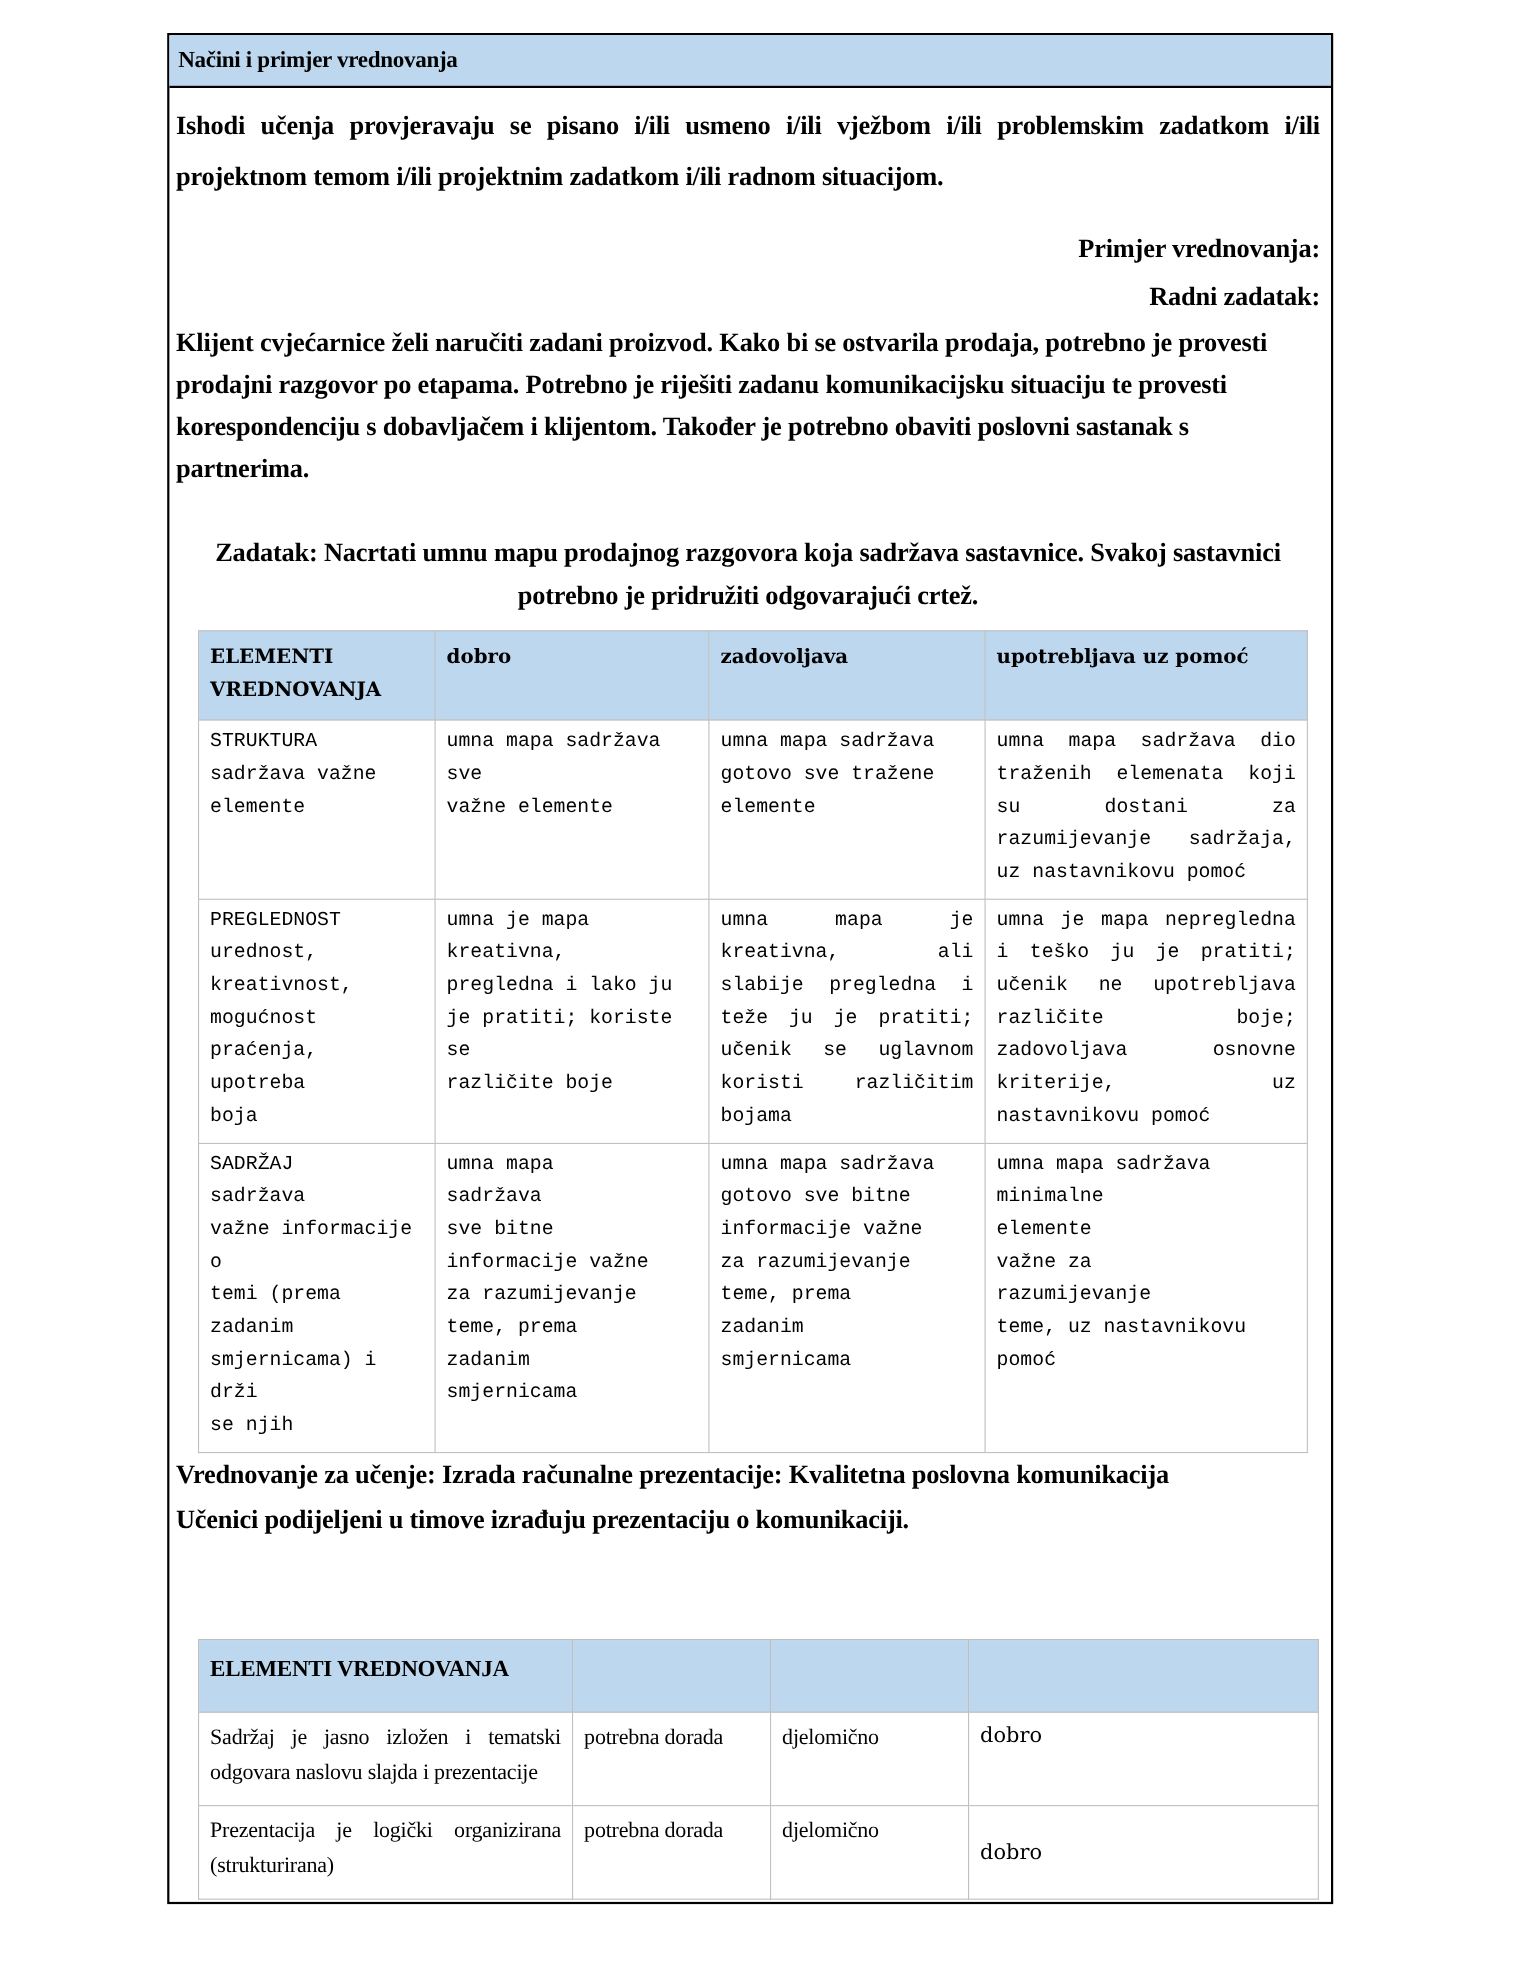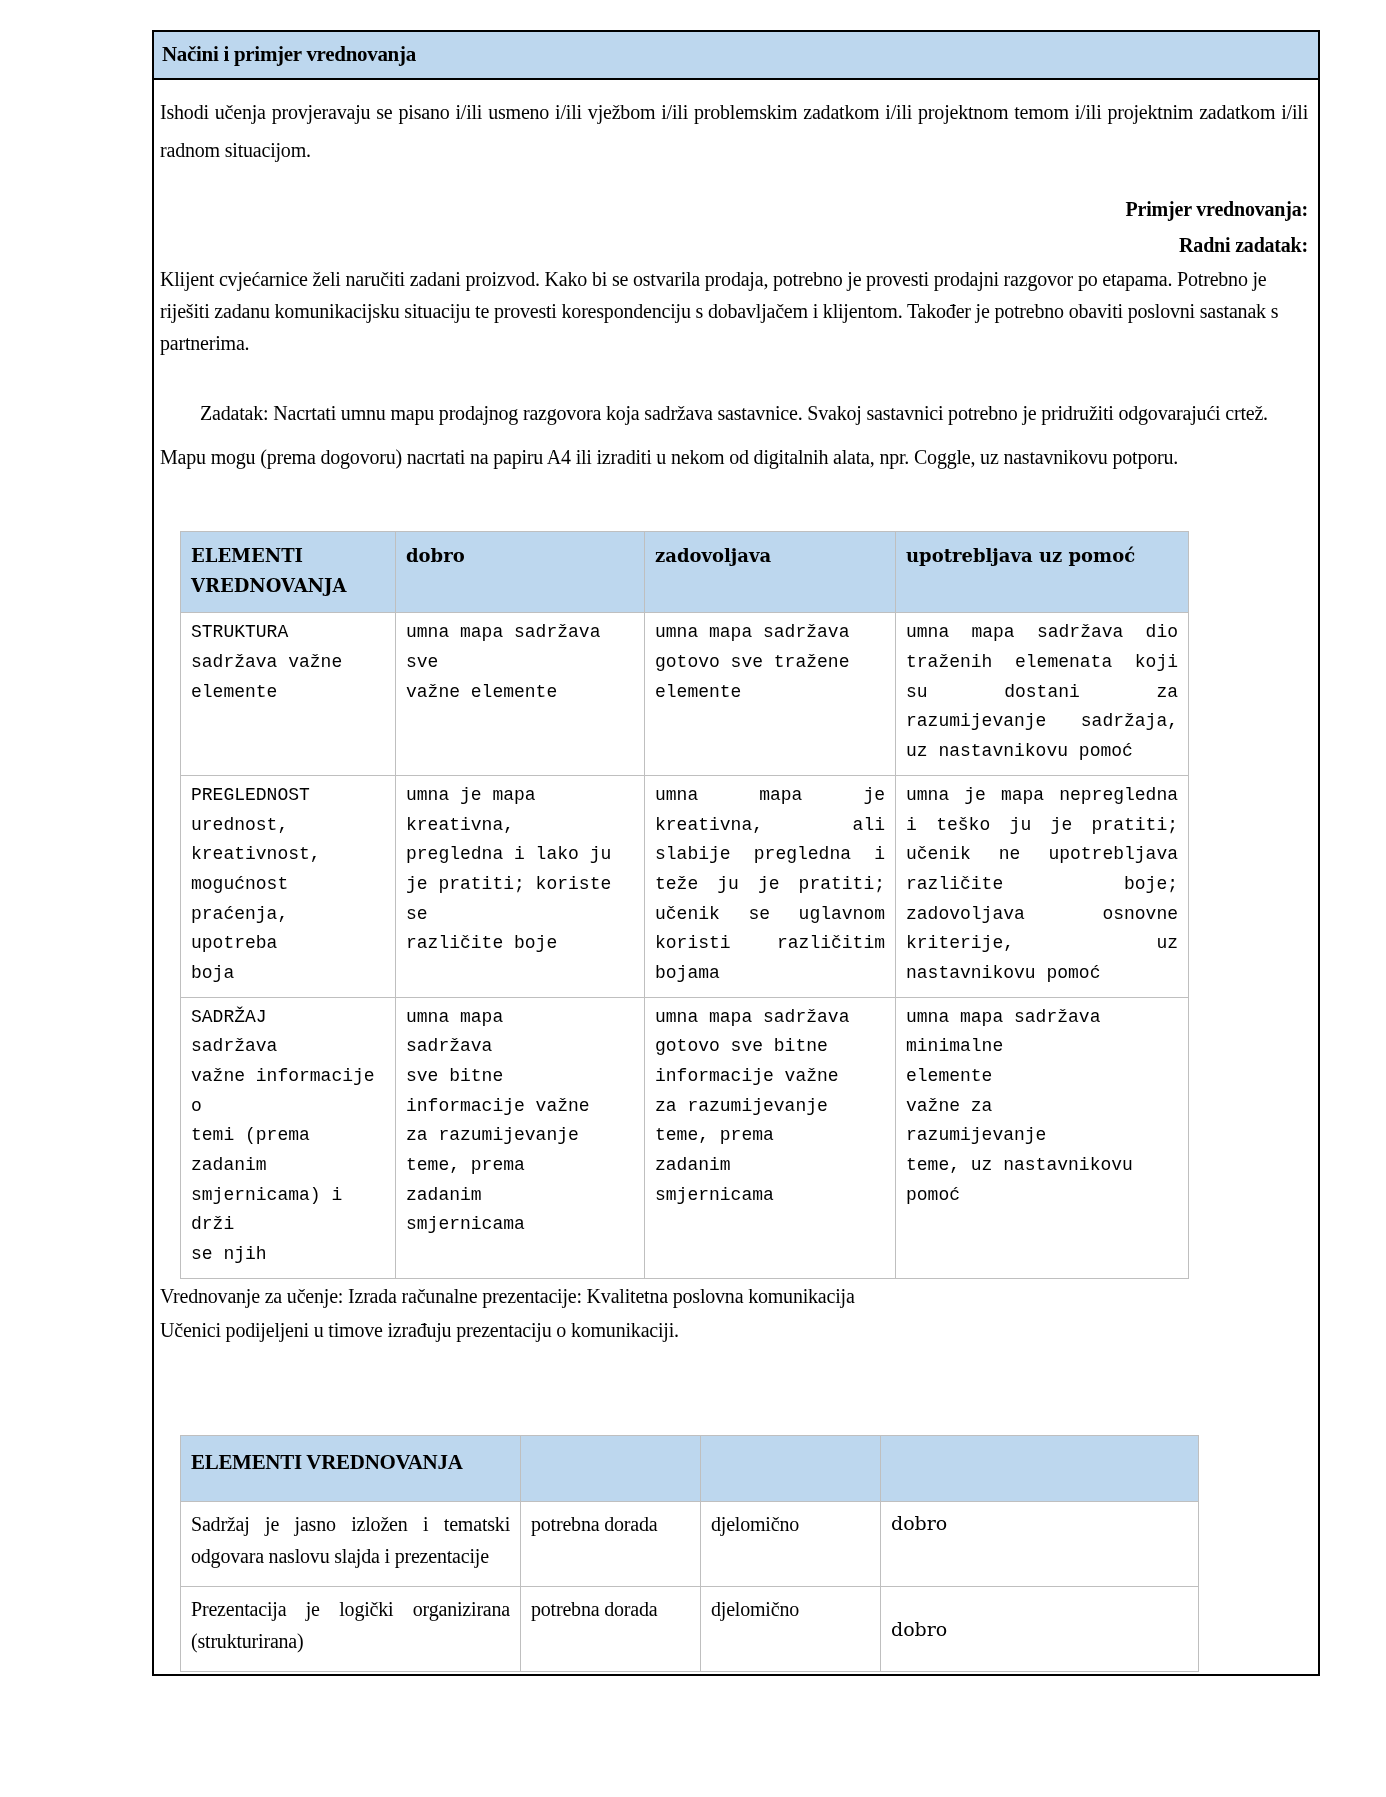--- a/index.html
+++ b/index.html
@@ -2,30 +2,30 @@
 <html><head>
 <meta charset="utf-8">
 <style>
   html,body { margin:0; padding:0; }
   body {
     width:1386px; height:1797px; background:#ffffff; position:relative;
     font-family:"Liberation Serif", serif; color:#000;
     -webkit-font-smoothing:antialiased;
   }
   .doc-wrapper {
-    position:absolute; left:152px; top:30px; width:1168px;
+    position:absolute; left:152px; top:30px; width:1060px;
     border:2px solid #000; box-sizing:border-box; background:#fff;
   }
   .title-bar {
     background:#BDD7EE; border-bottom:2px solid #000;
     padding:10px 8px 11px 8px; font-weight:bold; font-size:21px;
     letter-spacing:-0.3px;
   }
   .body-cell { padding:13px 10px 2px 6px; }
-  .body-cell p { margin:0; font-size:20px; line-height:1.6; letter-spacing:-0.2px; }
+  .body-cell p { margin:0; font-size:24px; line-height:1.6; letter-spacing:-0.2px;font-weight:bold; }
   .p-outcomes { text-align:justify; line-height:1.9 !important; margin-bottom:22px !important; }
   .h-bold { font-weight:bold; line-height:1.8 !important;text-align:right; }
   .p-client { margin-bottom:38px !important; }
   .p-task   { margin-bottom:12px !important;text-align:center; }
   .p-map    { margin-bottom:58px !important; }
   .p-between { line-height:1.7 !important; }
   .p-between-last { line-height:1.7 !important; margin-bottom:88px !important; }
 
   table { border-collapse:collapse; margin-left:20px; table-layout:fixed; }
 
@@ -67,21 +67,20 @@
     <span>Načini i primjer vrednovanja</span>
   </div>
 
   <div class="body-cell">
 
     <p class="p-outcomes">Ishodi učenja provjeravaju se pisano i/ili usmeno i/ili vježbom i/ili problemskim zadatkom i/ili projektnom temom i/ili projektnim zadatkom i/ili radnom situacijom.</p>
     <p class="h-bold">Primjer vrednovanja:</p>
     <p class="h-bold">Radni zadatak:</p>
     <p class="p-client">Klijent cvjećarnice želi naručiti zadani proizvod. Kako bi se ostvarila prodaja, potrebno je provesti prodajni razgovor po etapama. Potrebno je riješiti zadanu komunikacijsku situaciju te provesti korespondenciju s dobavljačem i klijentom. Također je potrebno obaviti poslovni sastanak s partnerima.</p>
     <p class="p-task">Zadatak: Nacrtati umnu mapu prodajnog razgovora koja sadržava sastavnice. Svakoj sastavnici potrebno je pridružiti odgovarajući crtež.</p>
-    <p class="p-map">Mapu mogu (prema dogovoru) nacrtati na papiru A4 ili izraditi u nekom od digitalnih alata, npr. Coggle, uz nastavnikovu potporu.</p>
 
     <table class="t1">
       <colgroup>
           <col class="c1">
           <col class="c2">
           <col class="c3">
           <col class="c4">
         </colgroup>
       <tbody>
           <tr>

